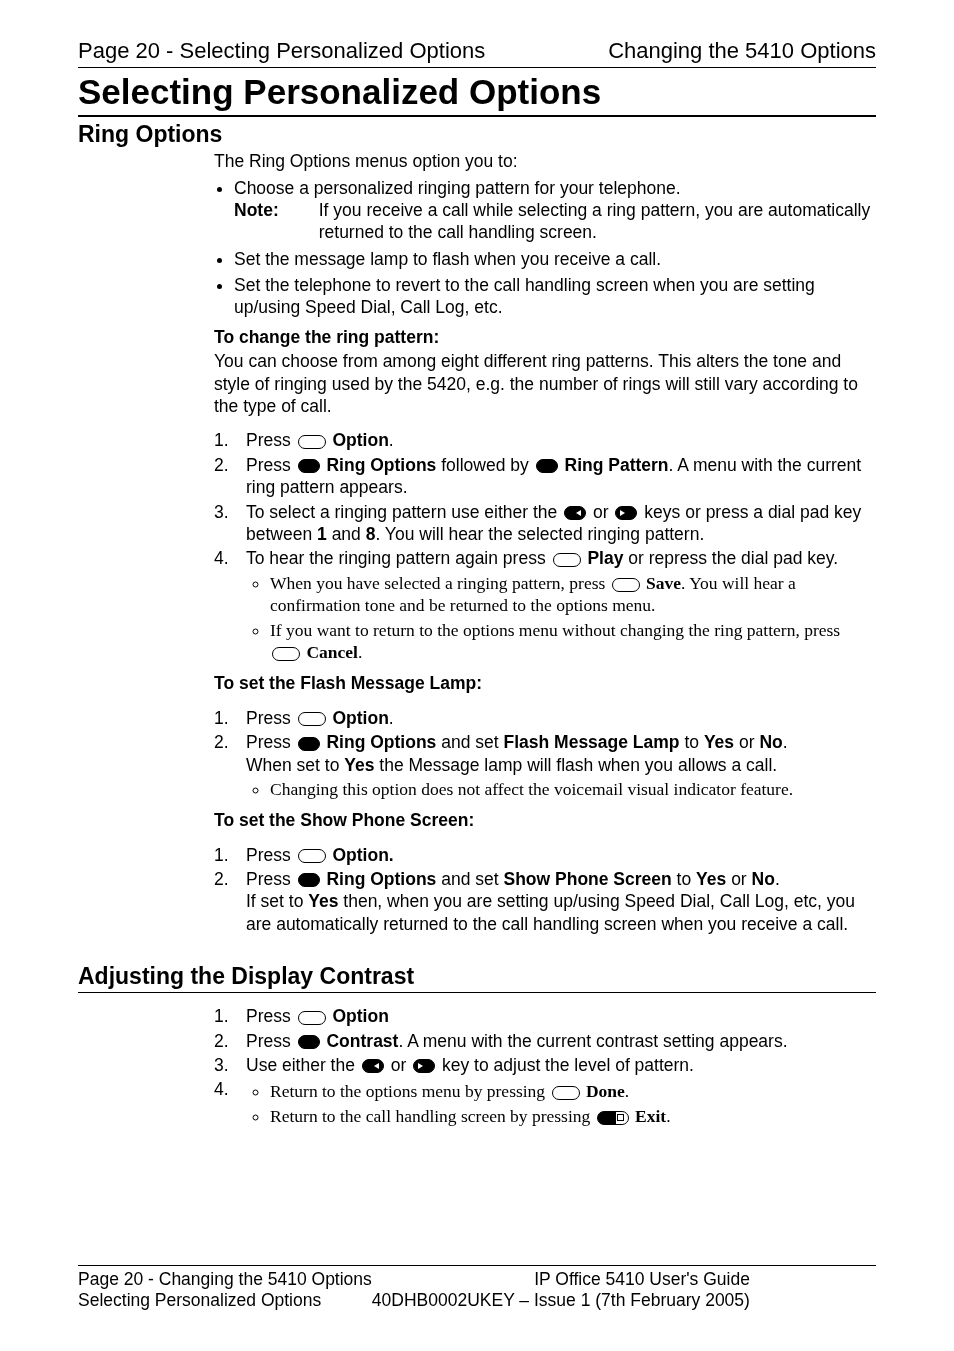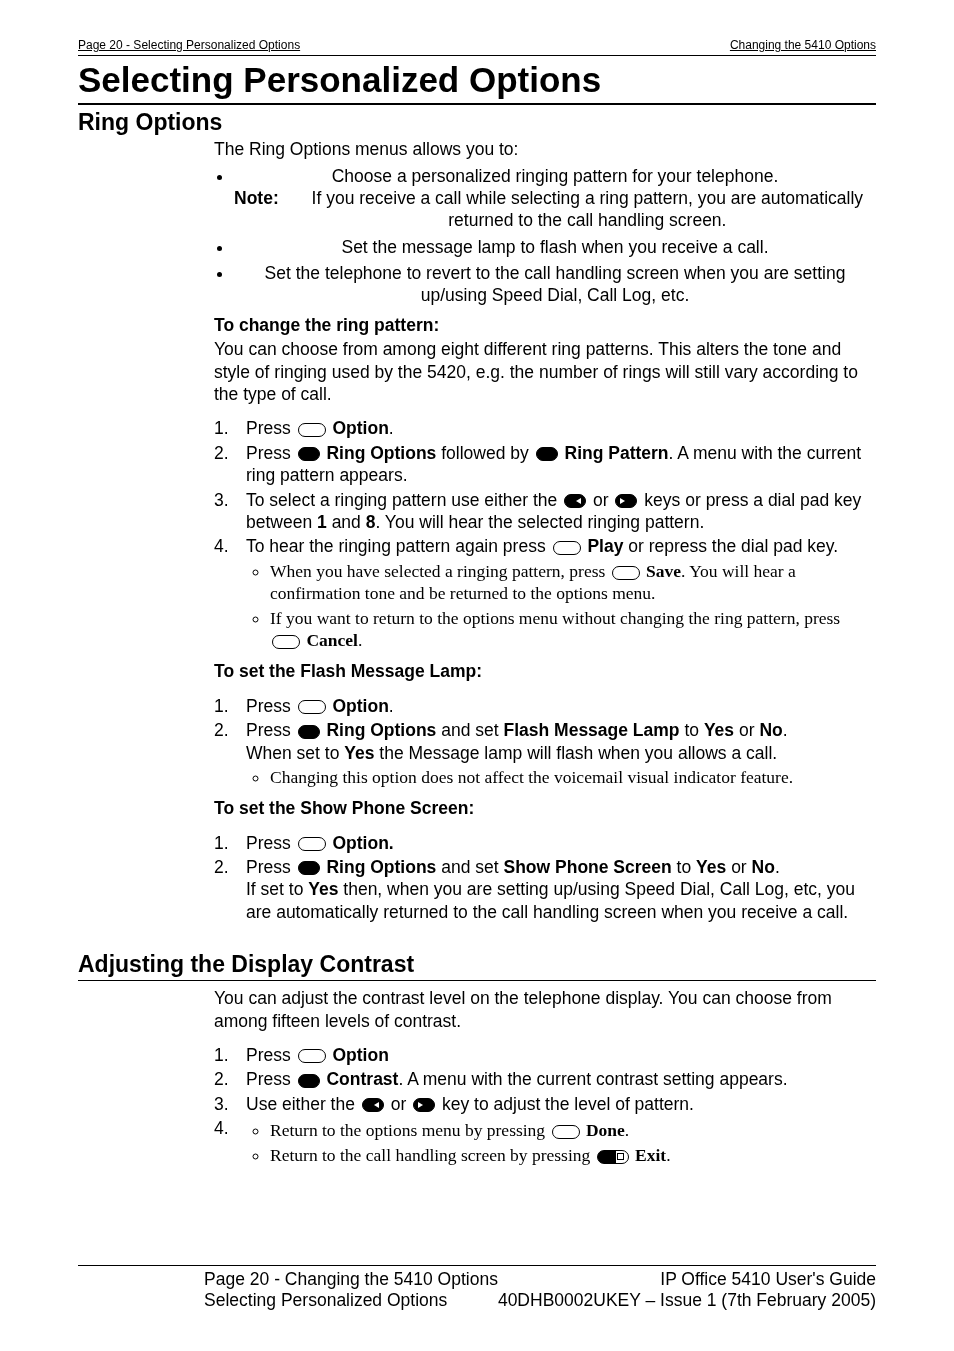--- a/index.html
+++ b/index.html
@@ -15,23 +15,22 @@
   .page {
     box-sizing: border-box;
     padding: 38px 78px 40px 78px;
     height: 100%;
     position: relative;
   }
   
   .runhead {
     display: flex;
     justify-content: space-between;
-    font-size: 12px;
+    font-size: 22px;
     line-height: 1.2;
-    text-decoration: underline;
   }
   .runhead-rule {
     border: none;
     border-top: 1.5px solid #000;
     margin: 3px 0 6px 0;
   }
   
   .chapter-title {
     font-size: 35px;
     font-weight: 700;
@@ -56,27 +55,27 @@
   }
   .indent-block {
     margin-left: 136px;
     font-size: 17.5px;
     line-height: 1.28;
   }
   .lead { margin: 0 0 4px 0; }
   ul.bullets {
     margin: 0 0 6px 0;
     padding-left: 20px;
-    text-align: center;
   }
   ul.bullets > li {
     margin-bottom: 4px;
   }
   .hang-note {
     display: flex;
+    gap: 20px;
   }
   .hang-note .lbl { flex: 0 0 auto; font-weight: 700; }
   .hang-note .txt { flex: 1 1 auto; margin-left: 20px; }
   .subhead {
     font-weight: 700;
     margin: 7px 0 2px 0;
   }
   .bodypara { margin: 0 0 4px 0; }
   ol.steps {
     margin: 12px 0 6px 0;
@@ -143,41 +142,41 @@
     left: 78px; right: 78px; bottom: 40px;
     font-size: 17.5px;
   }
   .footer-rule {
     border: none;
     border-top: 1.5px solid #000;
     margin: 0 0 3px 0;
   }
   .footer-rows {
     display: flex;
-    justify-content: flex-end;
+    justify-content: flex-start;
   }
 </style>
 </head>
 <body>
 
 <div class="page">
 
   <div class="runhead">
     <span>Page 20 - Selecting Personalized Options</span>
     <span>Changing the 5410 Options</span>
   </div>
   <hr class="runhead-rule">
 
   <h1 class="chapter-title">Selecting Personalized Options</h1>
   <hr class="chapter-rule">
 
   <h2 class="h2">Ring Options</h2>
 
   <div class="indent-block">
-    <p class="lead">The Ring Options menus allows you to:</p>
+    <p class="lead">The Ring Options menus option you to:</p>
 
     <ul class="bullets">
       <li>
         <span>Choose a personalized ringing pattern for your telephone.</span>
         <div class="hang-note">
           <span class="lbl">Note:</span>
           <span class="txt">If you receive a call while selecting a ring pattern, you are automatically returned to the call handling screen.</span>
         </div>
       </li>
       <li>Set the message lamp to flash when you receive a call.</li>
@@ -297,21 +296,20 @@
         </li>
     </ol>
   </div>
 
   <div style="height:18px"></div>
 
   <h2 class="h2">Adjusting the Display Contrast</h2>
   <hr class="h2-rule">
 
   <div class="indent-block">
-    <p class="bodypara">You can adjust the contrast level on the telephone display. You can choose from among fifteen levels of contrast.</p>
     <ol class="steps">
       <li>
           <div class="li-body">
         <span>Press </span>
         <span class="pill w-wide"></span>
         <b> Option</b>
       </div>
         </li>
       <li>
           <div class="li-body">

